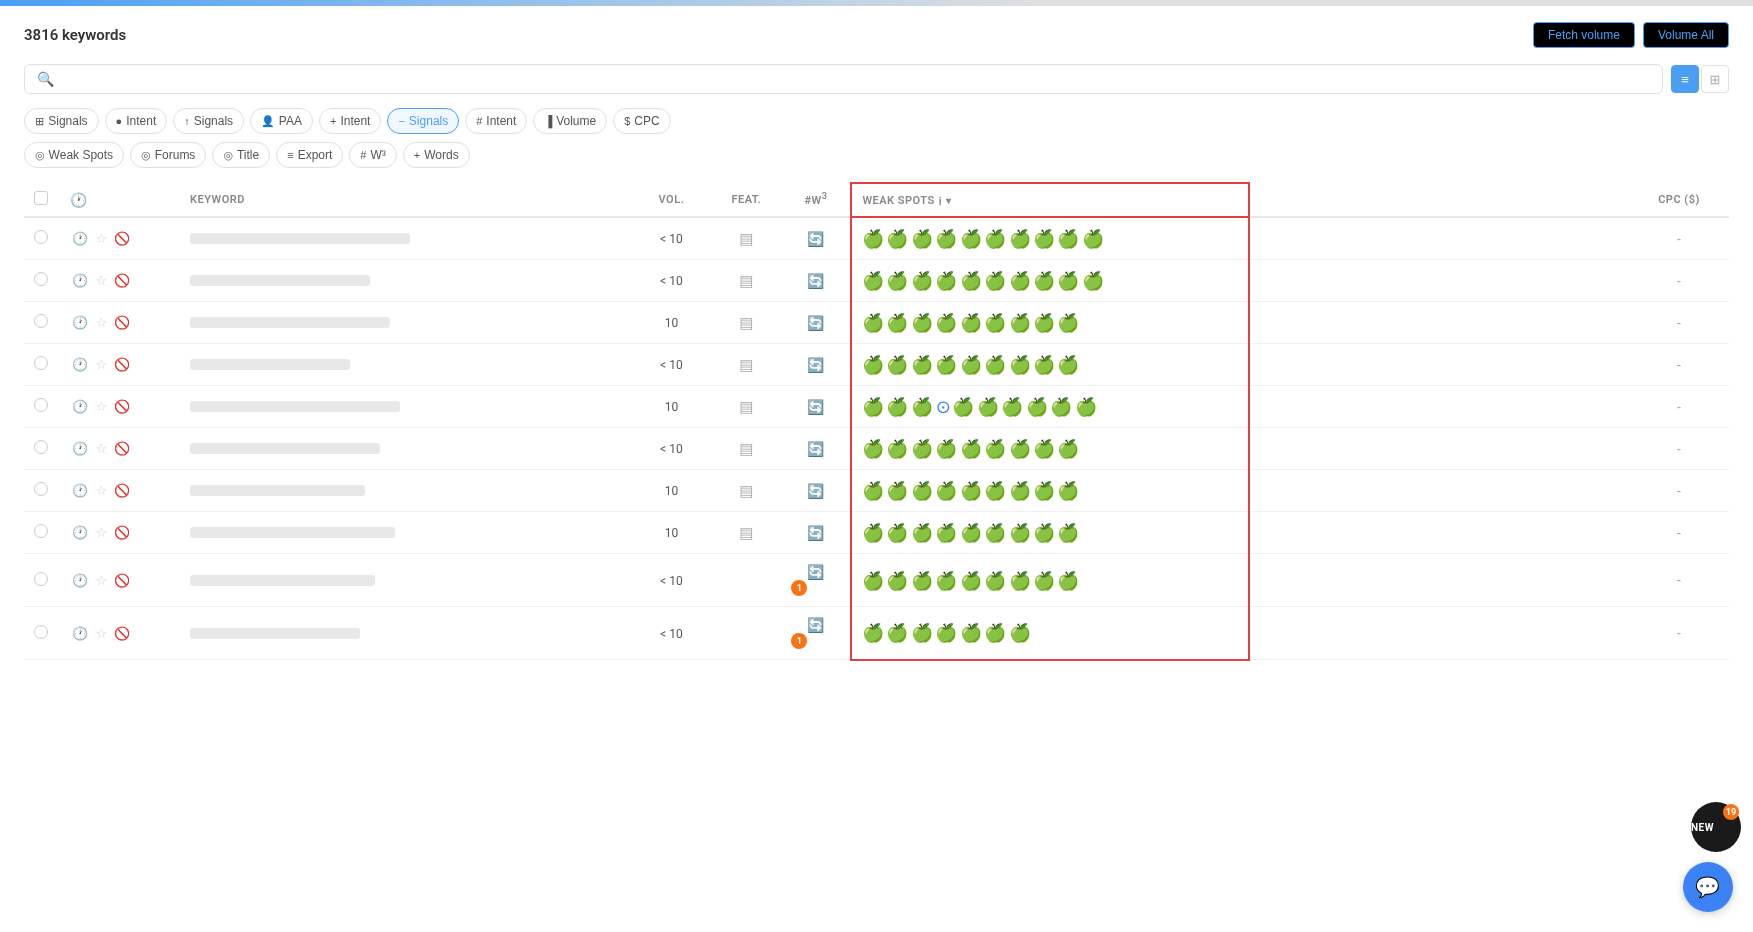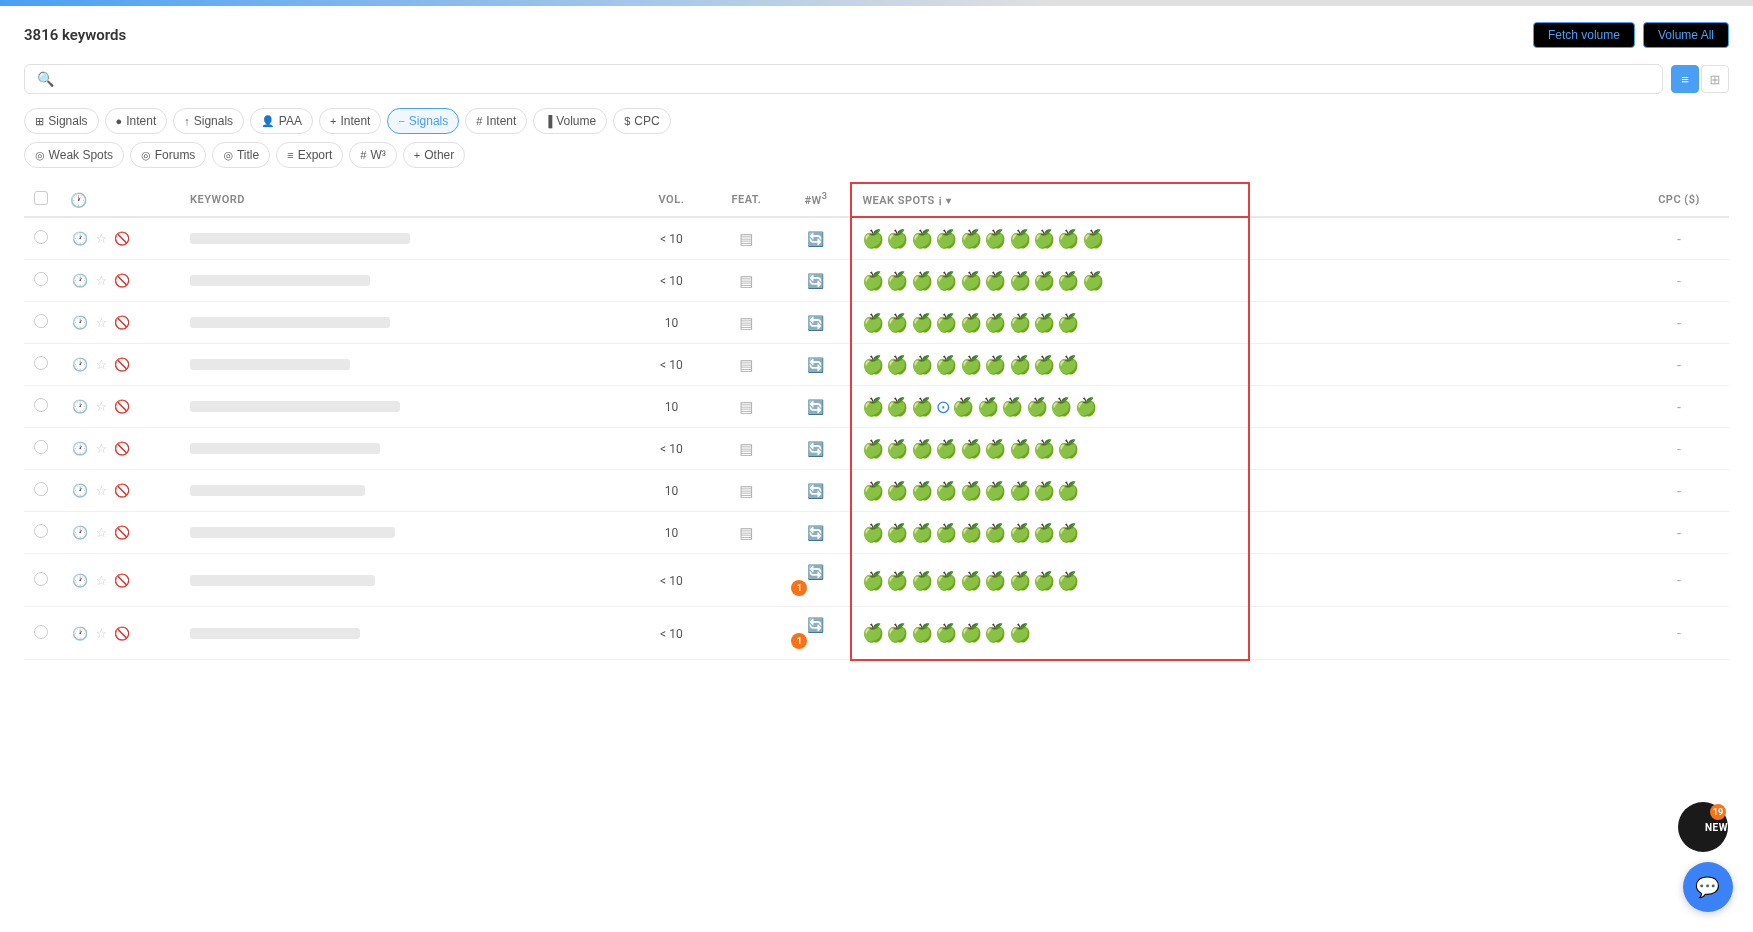--- a/index.html
+++ b/index.html
@@ -58,21 +58,21 @@
     .weak-spots-cell { display: flex; flex-wrap: wrap; gap: 2px; align-items: center; }
 
     .weak-spots-col-header { display: flex; align-items: center; gap: 4px; color: #888; font-size: 11px; font-weight: 600; text-transform: uppercase; }
     .weak-spots-col-header .info-icon { font-size: 11px; cursor: pointer; }
     .weak-spots-col-header .sort-arrow { font-size: 10px; cursor: pointer; }
 
     .badge-orange { background: #f97316; color: #fff; border-radius: 50%; width: 16px; height: 16px; display: flex; align-items: center; justify-content: center; font-size: 9px; font-weight: 700; }
 
     .cpc-text { color: #555; font-size: 12px; text-align: center; }
 
-    .new-badge { position: fixed; bottom: 80px; right: 25px; background: #1a1a1a; color: #fff; width: 50px; height: 50px; border-radius: 50%; display: flex; flex-direction: column; align-items: flex-end; justify-content: center; cursor: pointer; font-size: 9px; font-weight: 700; }
+    .new-badge { position: fixed; bottom: 80px; right: 12px; background: #1a1a1a; color: #fff; width: 50px; height: 50px; border-radius: 50%; display: flex; flex-direction: column; align-items: flex-start; justify-content: center; cursor: pointer; font-size: 9px; font-weight: 700; }
     .new-badge .notif { position: absolute; top: 2px; right: 2px; background: #f97316; color: #fff; border-radius: 50%; width: 16px; height: 16px; font-size: 9px; display: flex; align-items: center; justify-content: center; font-weight: 700; }
 
     .chat-btn { position: fixed; bottom: 20px; right: 20px; background: #3b82f6; color: #fff; width: 50px; height: 50px; border-radius: 50%; display: flex; align-items: center; justify-content: center; cursor: pointer; font-size: 20px; box-shadow: 0 2px 8px rgba(0,0,0,0.2); }
 
     .dash-text { color: #aaa; font-size: 14px; }
 
     .col-spacer { width: 380px; }
   </style>
 </head>
 <body>
@@ -158,21 +158,21 @@
     <button class="filter-btn">
       <span class="icon">≡</span>
       <span>Export</span>
     </button>
     <button class="filter-btn">
       <span class="icon">#</span>
       <span>W³</span>
     </button>
     <button class="filter-btn">
       <span class="icon">+</span>
-      <span>Other</span>
+      <span>Words</span>
     </button>
   </div>
 
   <div class="table-wrapper">
     <table>
       <thead>
         <tr>
           <th class="col-check">
             <div class="checkbox partial"></div>
           </th>

